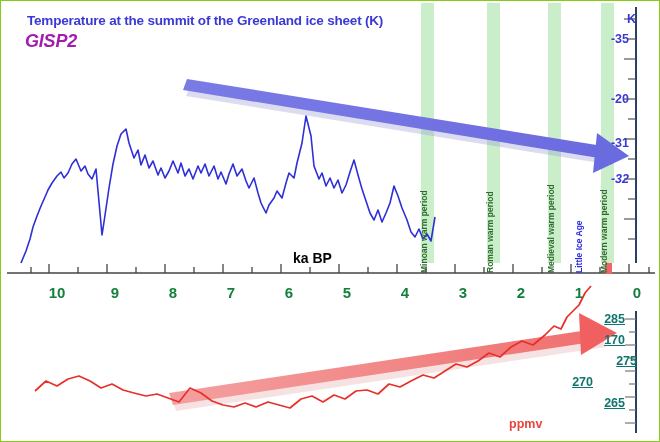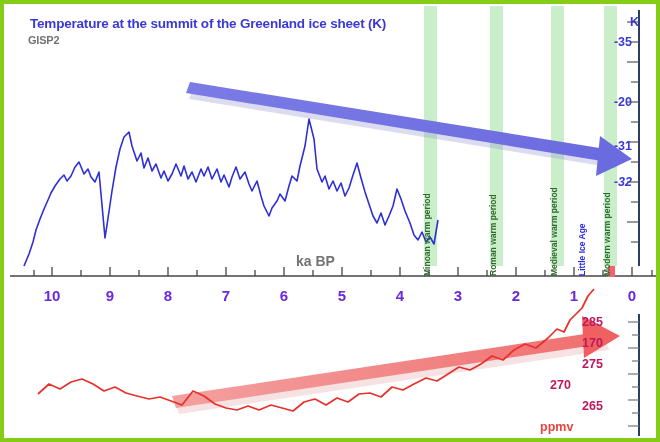--- a/index.html
+++ b/index.html
@@ -1,29 +1,29 @@
 <!DOCTYPE html>
 <html><head>
 <meta charset="utf-8">
 <style>
   html,body{margin:0;padding:0;background:#fff;}
   body{width:660px;height:442px;font-family:"Liberation Sans",sans-serif;}
   #frame{position:relative;width:660px;height:442px;box-sizing:border-box;
-         border:4px solid #84cc16;background:#fff;overflow:hidden;}
+         border:1px solid #84cc16;background:#fff;overflow:hidden;}
   .panel{position:absolute;left:0;right:0;}
   #top-panel{top:0;height:282px;}
   #bottom-panel{top:282px;height:157px;}
   svg{display:block;}
   .ttl{position:absolute;font-weight:bold;letter-spacing:-0.2px;white-space:nowrap;}
   #temp-title{left:26px;top:12px;font-size:13.5px;color:#3a39d6;}
-  #temp-src{left:24px;top:30px;font-size:11px;color:#737373;}
-  #ka-bp{position:absolute;left:292px;top:249px;font-size:14px;font-weight:bold;color:#737373;}
-  .xlabel{position:absolute;font-size:15px;font-weight:bold;color:#6d28d9;text-align:center;width:30px;}
+  #temp-src{left:24px;top:30px;font-size:18px;color:#a21caf;font-style:italic;}
+  #ka-bp{position:absolute;left:292px;top:249px;font-size:14px;font-weight:bold;color:#000000;}
+  .xlabel{position:absolute;font-size:15px;font-weight:bold;color:#15803d;text-align:center;width:30px;margin-left:8px;}
   .ylab-t{position:absolute;font-size:12.5px;font-weight:bold;color:#3a39d6;text-align:right;width:40px;}
-  .ylab-b{position:absolute;font-size:12.5px;font-weight:bold;color:#be185d;width:46px;}
+  .ylab-b{position:absolute;font-size:12.5px;font-weight:bold;color:#0f766e;text-align:right;width:46px;text-decoration:underline;}
   .vband-label{position:absolute;font-size:8.5px;font-weight:bold;color:#2f6b2f;
       transform-origin:left bottom;transform:rotate(-90deg);white-space:nowrap;}
   .vband-label.lia{color:#2a2ae0;}
   #ppmv{position:absolute;font-size:12.5px;font-weight:bold;color:#e8453c;}
 </style>
 </head>
 <body>
 
 <div id="frame">
 
@@ -173,19 +173,19 @@
   <div class="xlabel" style="left:265px;top:283px;">6</div>
   <div class="xlabel" style="left:323px;top:283px;">5</div>
   <div class="xlabel" style="left:381px;top:283px;">4</div>
   <div class="xlabel" style="left:439px;top:283px;">3</div>
   <div class="xlabel" style="left:497px;top:283px;">2</div>
   <div class="xlabel" style="left:555px;top:283px;">1</div>
   <div class="xlabel" style="left:613px;top:283px;">0</div>
 
   <div class="ylab-b" style="left:578px;top:311px;">285</div>
   <div class="ylab-b" style="left:578px;top:332px;">170</div>
-  <div class="ylab-b" style="left:578px;top:353px;">275</div>
+  <div class="ylab-b" style="left:590px;top:353px;">275</div>
   <div class="ylab-b" style="left:546px;top:374px;">270</div>
   <div class="ylab-b" style="left:578px;top:395px;">265</div>
   <div class="ylab-b" style="left:578px;top:416px;margin-top:35px;">260</div>
-  <div id="ppmv" style="left:536px;top:416px;">ppmv</div>
+  <div id="ppmv" style="left:508px;top:416px;">ppmv</div>
 
 </div>
 
 </body></html>

